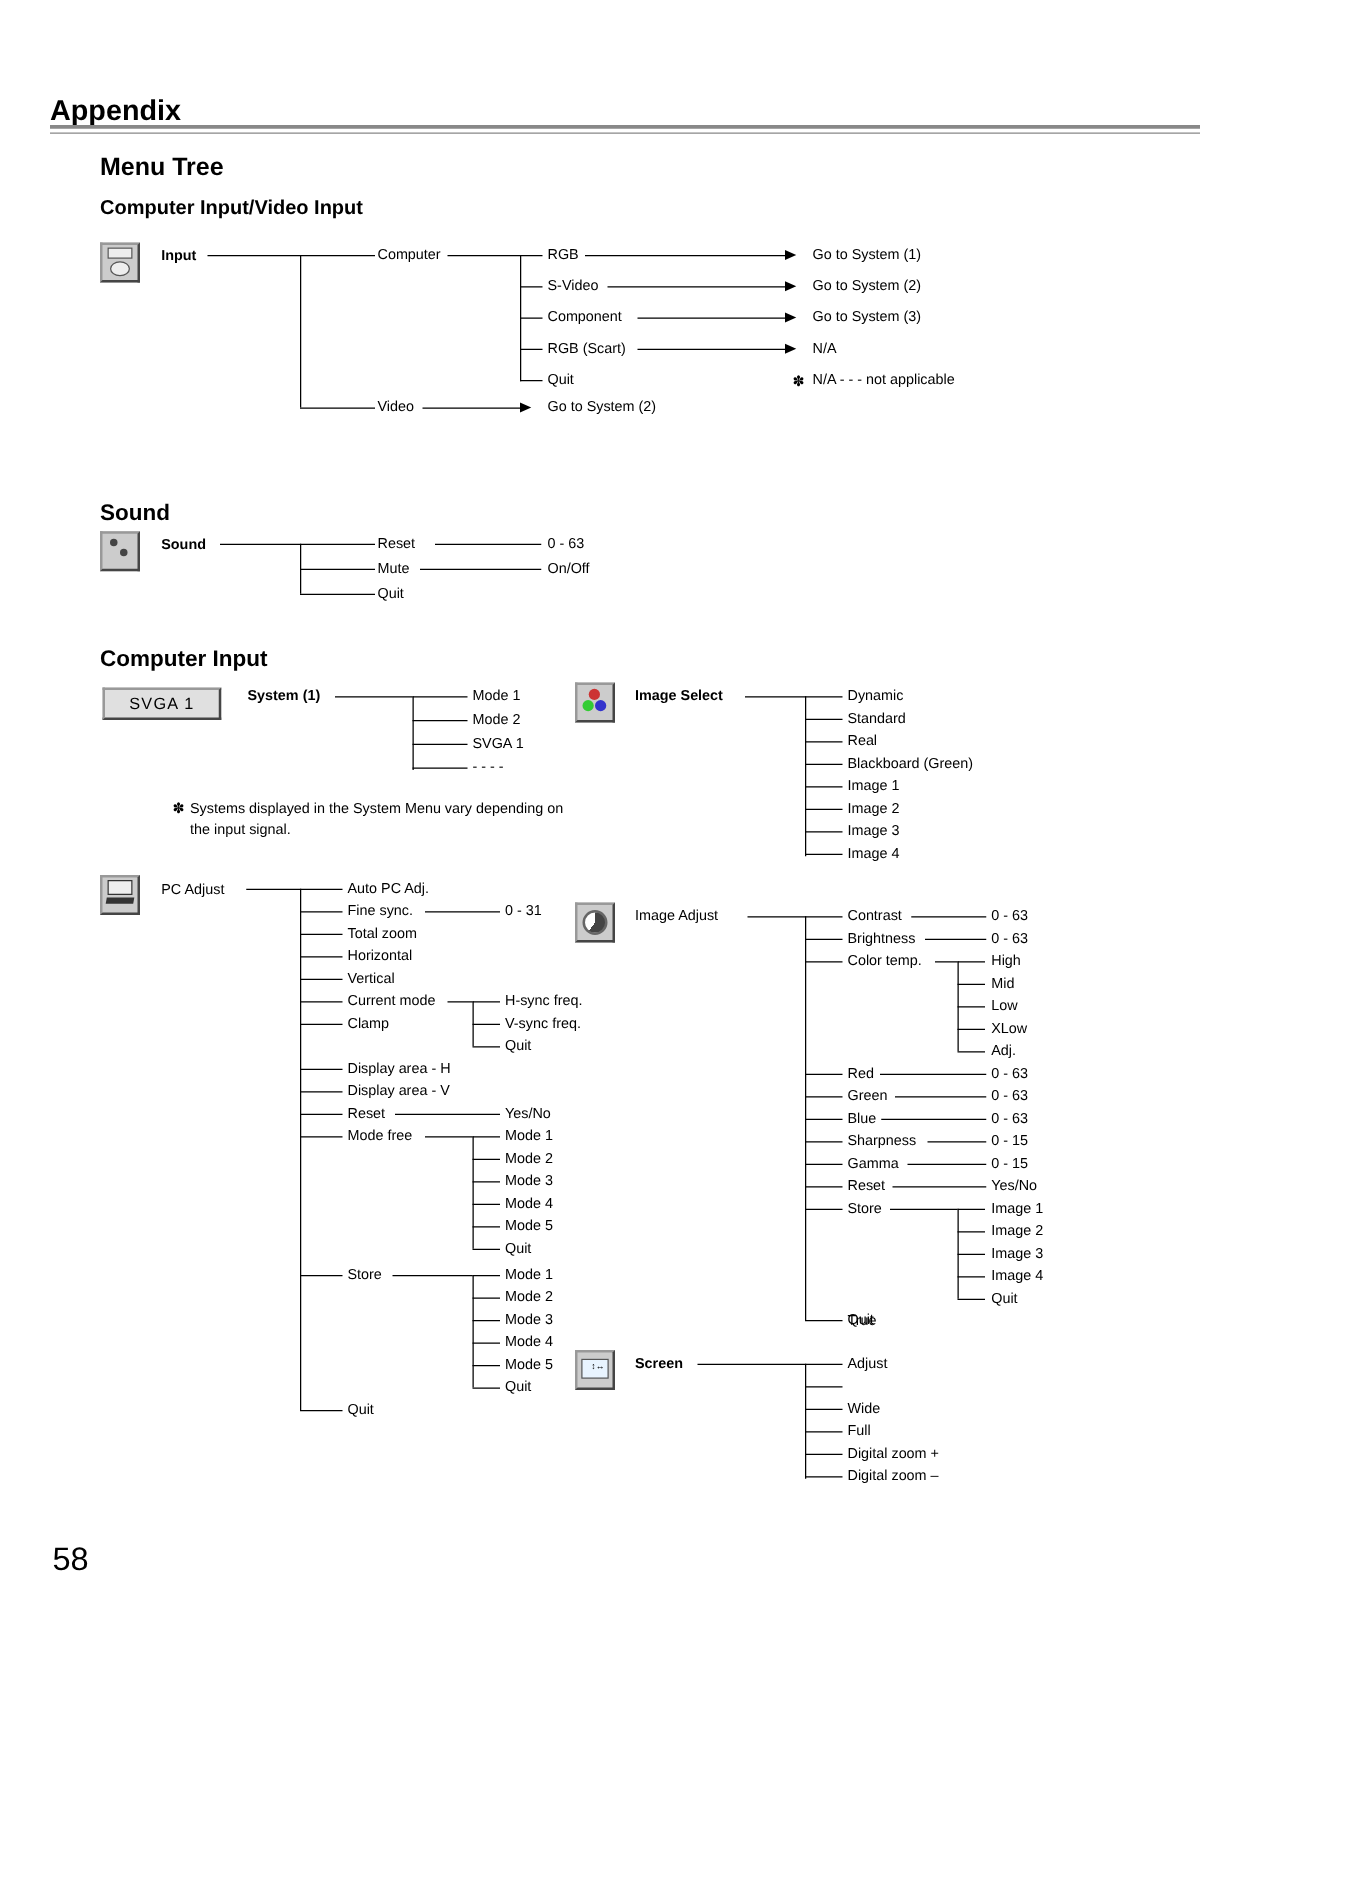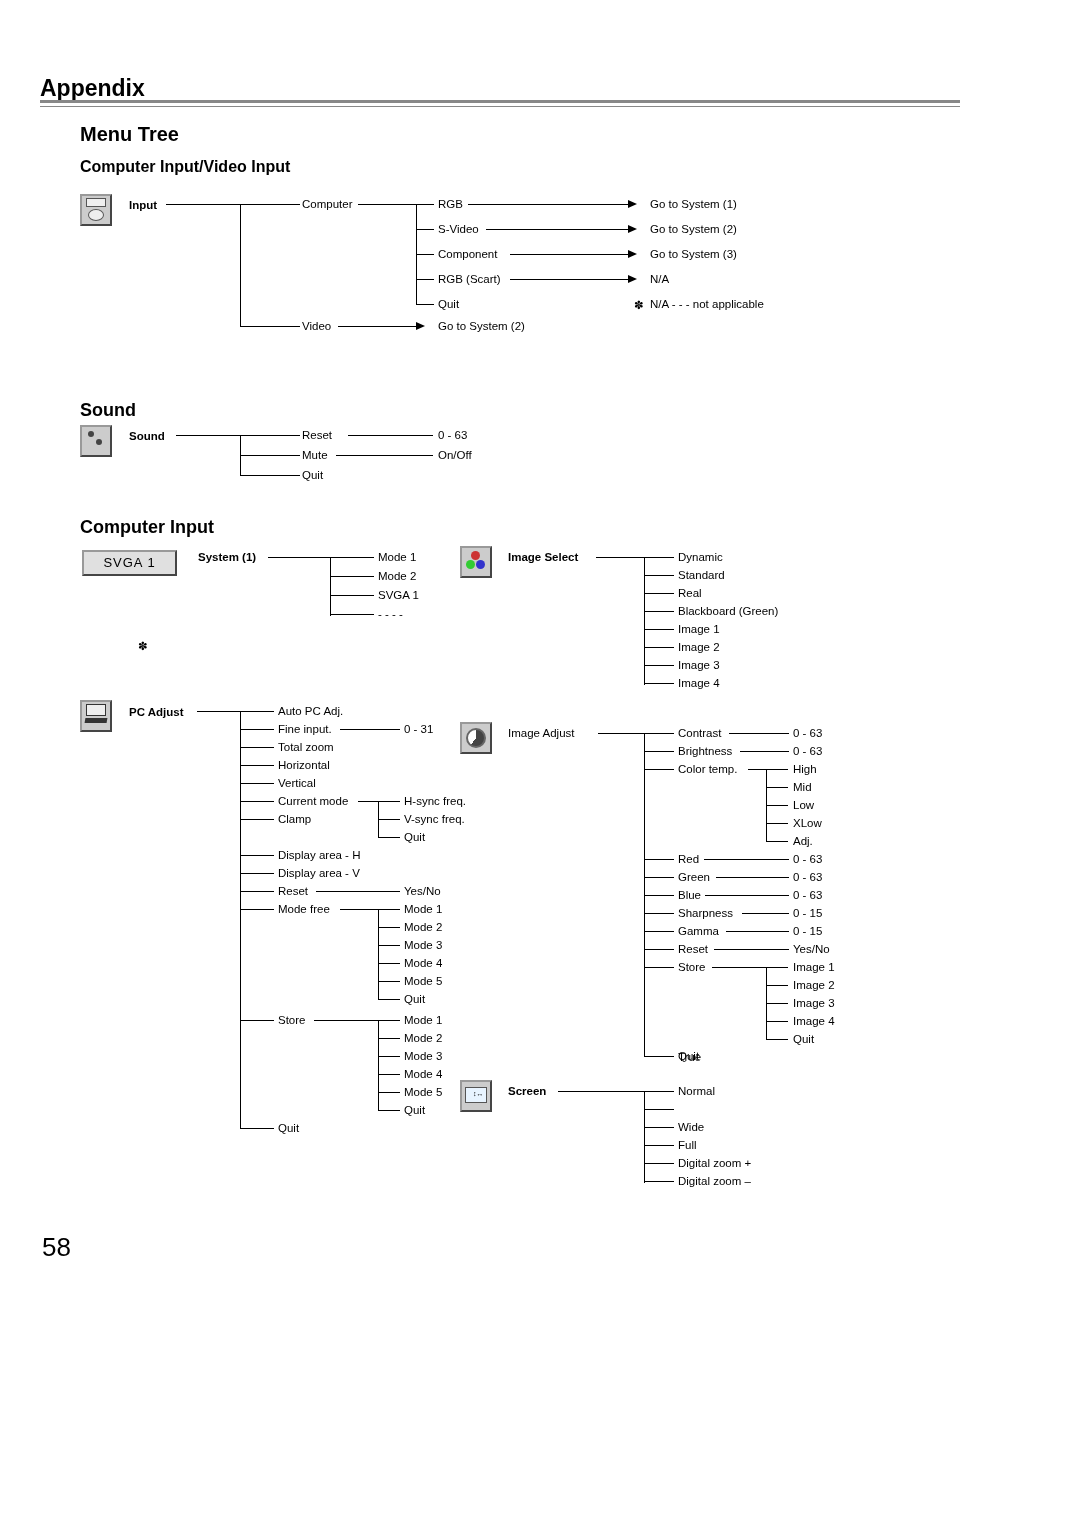--- a/index.html
+++ b/index.html
@@ -98,20 +98,21 @@
 <div class="line" style="left:330px;top:557px;width:1px;height:59px"></div>
 <div class="line" style="left:330px;top:557px;width:44px;height:1px"></div>
     <div class="lbl" style="left:378px;top:551px">Mode 1</div>
 <div class="line" style="left:330px;top:576px;width:44px;height:1px"></div>
     <div class="lbl" style="left:378px;top:570px">Mode 2</div>
 <div class="line" style="left:330px;top:595px;width:44px;height:1px"></div>
     <div class="lbl" style="left:378px;top:589px">SVGA 1</div>
 <div class="line" style="left:330px;top:614px;width:44px;height:1px"></div>
     <div class="lbl" style="left:378px;top:608px">- - - -</div>
 <div class="asterisk" style="left:138px;top:639px">✽</div>
+<div class="lbl" style="left:152px;top:639px;white-space:normal;width:300px;line-height:17px">Systems displayed in the System Menu vary depending on the input signal.</div>
 
 <div class="icon" style="left:460px;top:546px">
   <div style="position:relative;width:100%;height:100%">
     <div style="width:9px;height:9px;border-radius:50%;background:#c33;position:absolute;left:9px;top:3px"></div>
     <div style="width:9px;height:9px;border-radius:50%;background:#3c3;position:absolute;left:4px;top:12px"></div>
     <div style="width:9px;height:9px;border-radius:50%;background:#33c;position:absolute;left:14px;top:12px"></div>
   </div>
 </div>
 <div class="lbl" style="left:508px;top:551px;font-weight:bold">Image Select</div>
 <div class="line" style="left:596px;top:557px;width:48px;height:1px"></div>
@@ -131,28 +132,28 @@
     <div class="lbl" style="left:678px;top:641px">Image 2</div>
 <div class="line" style="left:644px;top:665px;width:30px;height:1px"></div>
     <div class="lbl" style="left:678px;top:659px">Image 3</div>
 <div class="line" style="left:644px;top:683px;width:30px;height:1px"></div>
     <div class="lbl" style="left:678px;top:677px">Image 4</div>
 
 <div class="icon" style="left:80px;top:700px">
   <div style="width:18px;height:10px;border:1px solid #333;margin:2px auto;background:#eee"></div>
   <div style="width:22px;height:5px;background:#333;margin:0 auto;transform:skewX(-10deg)"></div>
 </div>
-<div class="lbl" style="left:129px;top:706px;font-weight:bold">PC Adjust</div>
+<div class="lbl" style="left:129px;top:706px;font-weight:normal">PC Adjust</div>
 <div class="line" style="left:197px;top:711px;width:43px;height:1px"></div>
 <div class="line" style="left:240px;top:711px;width:1px;height:417px"></div>
 
 <div class="line" style="left:240px;top:711px;width:34px;height:1px"></div>
     <div class="lbl" style="left:278px;top:705px">Auto PC Adj.</div>
 <div class="line" style="left:240px;top:729px;width:34px;height:1px"></div>
-    <div class="lbl" style="left:278px;top:723px">Fine input.</div>
+    <div class="lbl" style="left:278px;top:723px">Fine sync.</div>
 <div class="line" style="left:340px;top:729px;width:60px;height:1px"></div>
     <div class="lbl" style="left:404px;top:723px">0 - 31</div>
 <div class="line" style="left:240px;top:747px;width:34px;height:1px"></div>
     <div class="lbl" style="left:278px;top:741px">Total zoom</div>
 <div class="line" style="left:240px;top:765px;width:34px;height:1px"></div>
     <div class="lbl" style="left:278px;top:759px">Horizontal</div>
 <div class="line" style="left:240px;top:783px;width:34px;height:1px"></div>
     <div class="lbl" style="left:278px;top:777px">Vertical</div>
 <div class="line" style="left:240px;top:801px;width:34px;height:1px"></div>
     <div class="lbl" style="left:278px;top:795px">Current mode</div>
@@ -287,21 +288,21 @@
 
 <div class="icon" style="left:460px;top:1080px">
   <div style="width:20px;height:14px;border:1px solid #555;margin:5px auto;background:#e8f4ff;position:relative">
     <div style="position:absolute;left:7px;top:2px;font-size:7px">↕↔</div>
   </div>
 </div>
 <div class="lbl" style="left:508px;top:1085px;font-weight:bold">Screen</div>
 <div class="line" style="left:558px;top:1091px;width:86px;height:1px"></div>
 <div class="line" style="left:644px;top:1091px;width:1px;height:92px"></div>
 <div class="line" style="left:644px;top:1091px;width:30px;height:1px"></div>
-    <div class="lbl" style="left:678px;top:1085px">Normal</div>
+    <div class="lbl" style="left:678px;top:1085px">Adjust</div>
 <div class="line" style="left:644px;top:1109px;width:30px;height:1px"></div>
     <div class="lbl" style="left:678px;top:1051px">True</div>
 <div class="line" style="left:644px;top:1127px;width:30px;height:1px"></div>
     <div class="lbl" style="left:678px;top:1121px">Wide</div>
 <div class="line" style="left:644px;top:1145px;width:30px;height:1px"></div>
     <div class="lbl" style="left:678px;top:1139px">Full</div>
 <div class="line" style="left:644px;top:1163px;width:30px;height:1px"></div>
     <div class="lbl" style="left:678px;top:1157px">Digital zoom +</div>
 <div class="line" style="left:644px;top:1181px;width:30px;height:1px"></div>
     <div class="lbl" style="left:678px;top:1175px">Digital zoom –</div>

